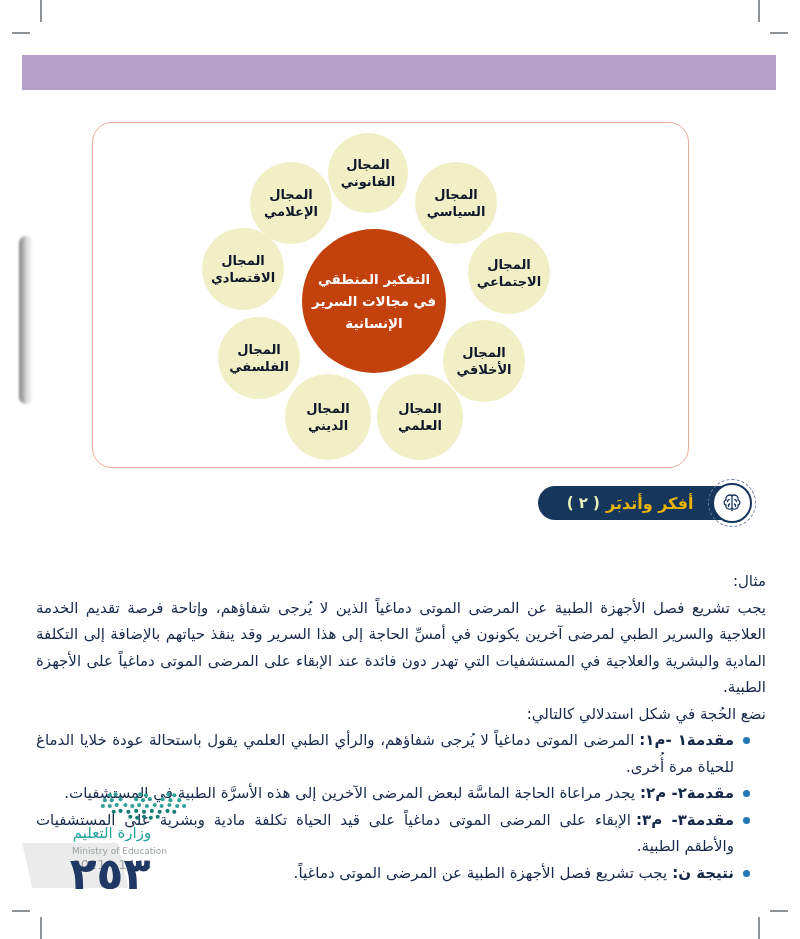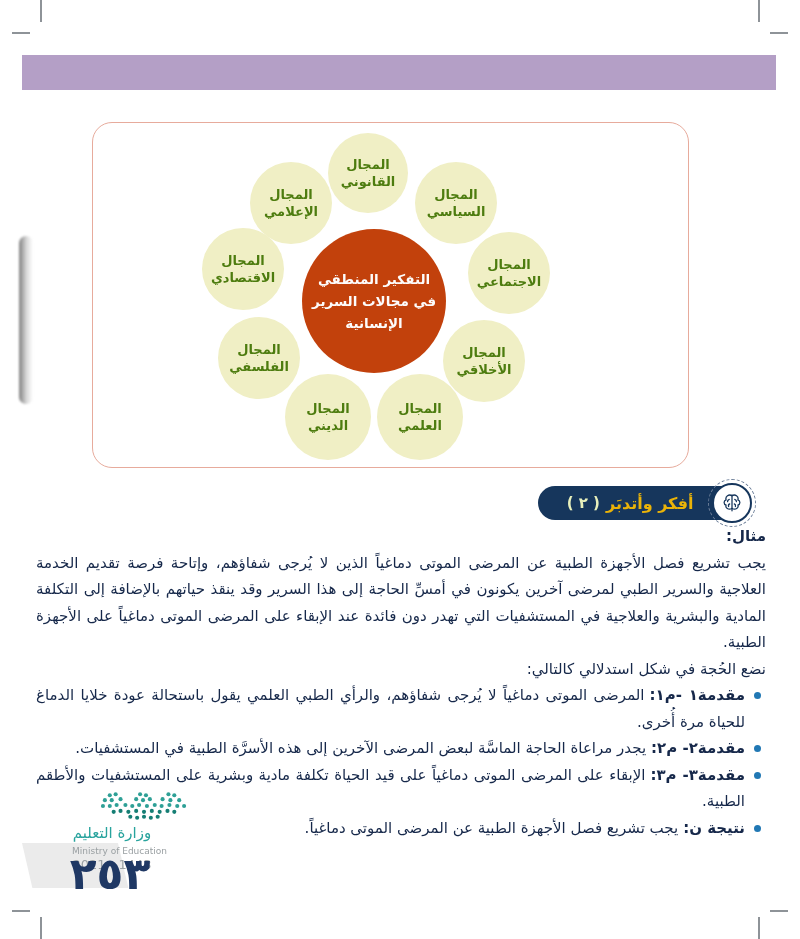--- a/index.html
+++ b/index.html
@@ -18,21 +18,21 @@
   
   .edge-tab { position:absolute; left:19px; top:236px; width:14px; height:168px; border-radius:7px;
     background:linear-gradient(to right, rgba(105,105,105,.85), rgba(150,150,150,.35) 55%, rgba(200,200,200,0));
     filter:blur(1.2px); }
 
   
   .diagram-box { position:absolute; left:92px; top:122px; width:597px; height:346px;
     border:1.5px solid #e7ab9c; border-radius:20px; background:#ffffff; }
   .field-circle { position:absolute; width:82px; height:82px; border-radius:50%; background:#f0efc5;
     display:flex; flex-direction:column; align-items:center; justify-content:center;
-    color:#4d7c0f; font-weight:bold; font-size:13px; line-height:17px; text-align:center; }
+    color:#0f172a; font-weight:bold; font-size:13px; line-height:17px; text-align:center; }
   .field-circle.big { width:86px; height:86px; }
   .field-circle.small { width:80px; height:80px; }
   .center-circle { position:absolute; left:209px; top:106px; width:144px; height:144px; border-radius:50%;
     background:#c2410c; display:flex; flex-direction:column; align-items:center; justify-content:center;
     color:#fdfcfc; font-weight:bold; font-size:13.5px; line-height:22px; text-align:center; }
 
   
   .section-pill { position:absolute; left:538px; top:486px; width:210px; height:34px; background:#16365c;
     border-radius:17px; display:flex; align-items:center; justify-content:center;
     padding-left:14px; padding-right:40px; }
@@ -40,23 +40,23 @@
   .section-pill .num { color:#e8f0bc; font-weight:bold; font-size:15px; margin-right:6px; }
   .brain-badge { position:absolute; left:708px; top:479px; width:48px; height:48px; }
   .brain-badge .ring { position:absolute; inset:0; border:1.2px dashed #6d7f99; border-radius:50%; }
   .brain-badge .disc { position:absolute; inset:4px; background:#ffffff; border:2px solid #16365c;
     border-radius:50%; display:flex; align-items:center; justify-content:center; }
 
   
   .body-text { position:absolute; left:36px; top:523px; width:730px; color:#16284a; font-size:15px;
     line-height:26.5px; text-align:right; }
   .q-line .q-num { color:#3779b5; font-weight:bold; margin-left:4px; }
-  .example-label { font-weight:bold; }
+  .example-label { font-weight:normal;margin-top:45px; }
   .para { text-align:justify; }
-  .bullet { position:relative; margin-right:21px; text-align:justify; }
+  .bullet { position:relative; margin-right:32px; text-align:justify; }
   .bullet .dot { position:absolute; right:-16px; top:10px; width:7px; height:7px; border-radius:50%;
     background:#2178b4; }
   .b-prefix { font-weight:bold; margin-left:5px; }
 
   
   .footer-trapezoid { position:absolute; left:22px; top:843px; width:96px; height:45px; background:#ebebeb;
     transform:skewX(13deg); transform-origin:top left; z-index:0; }
   .moe-dots { position:absolute; left:100px; top:791px; z-index:2; }
   .moe-ar { position:absolute; left:56px; top:824px; width:112px; text-align:center; color:#27a39d;
     font-weight:normal; font-size:15px; z-index:2; direction:rtl; }

